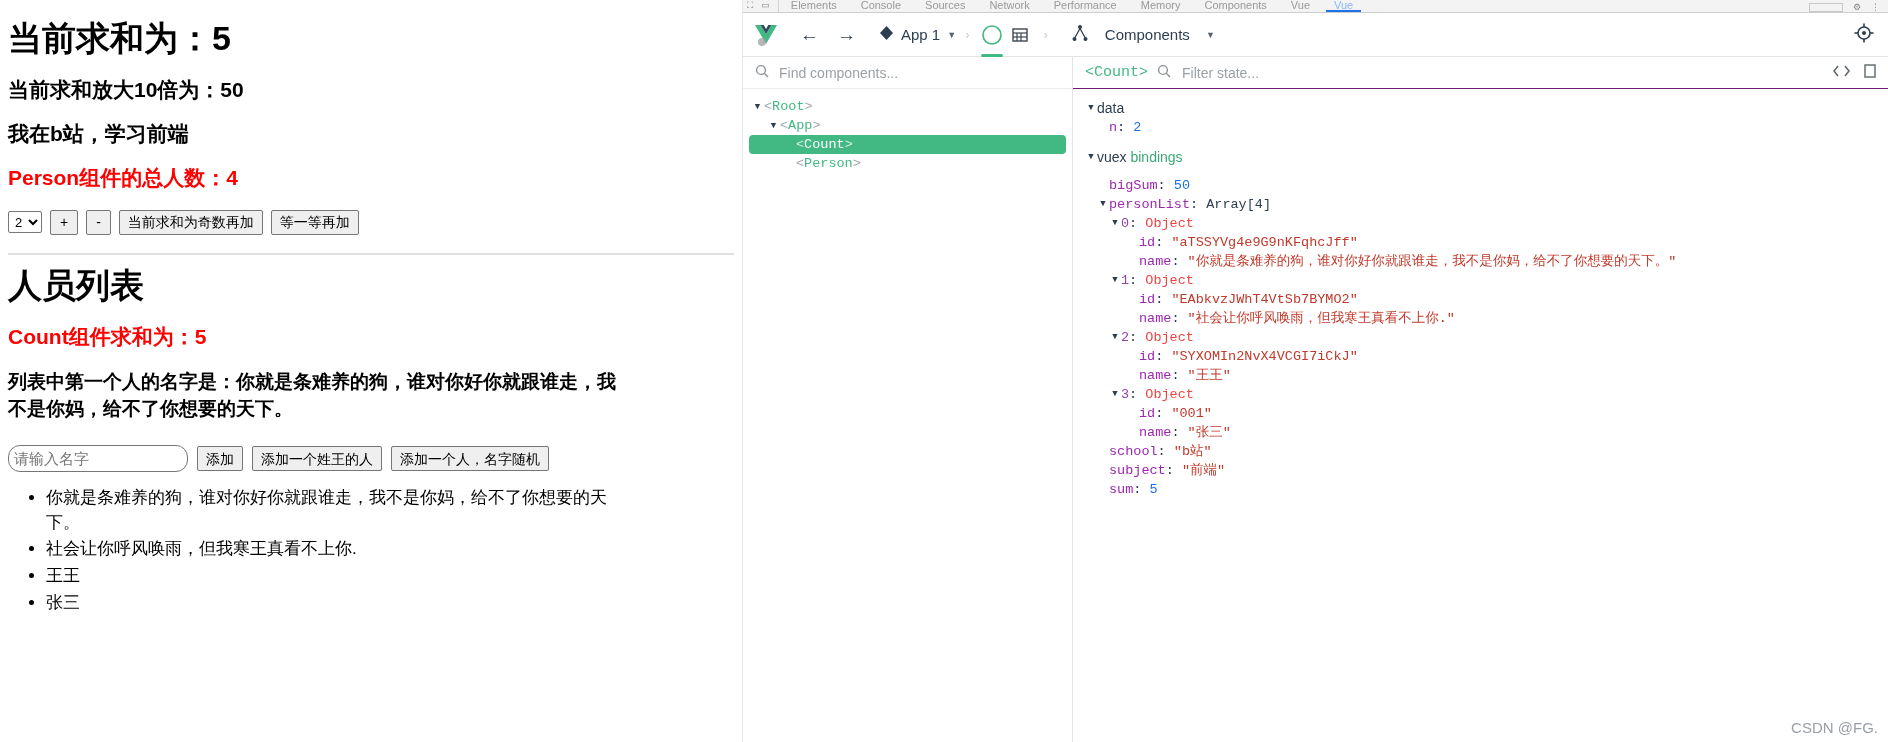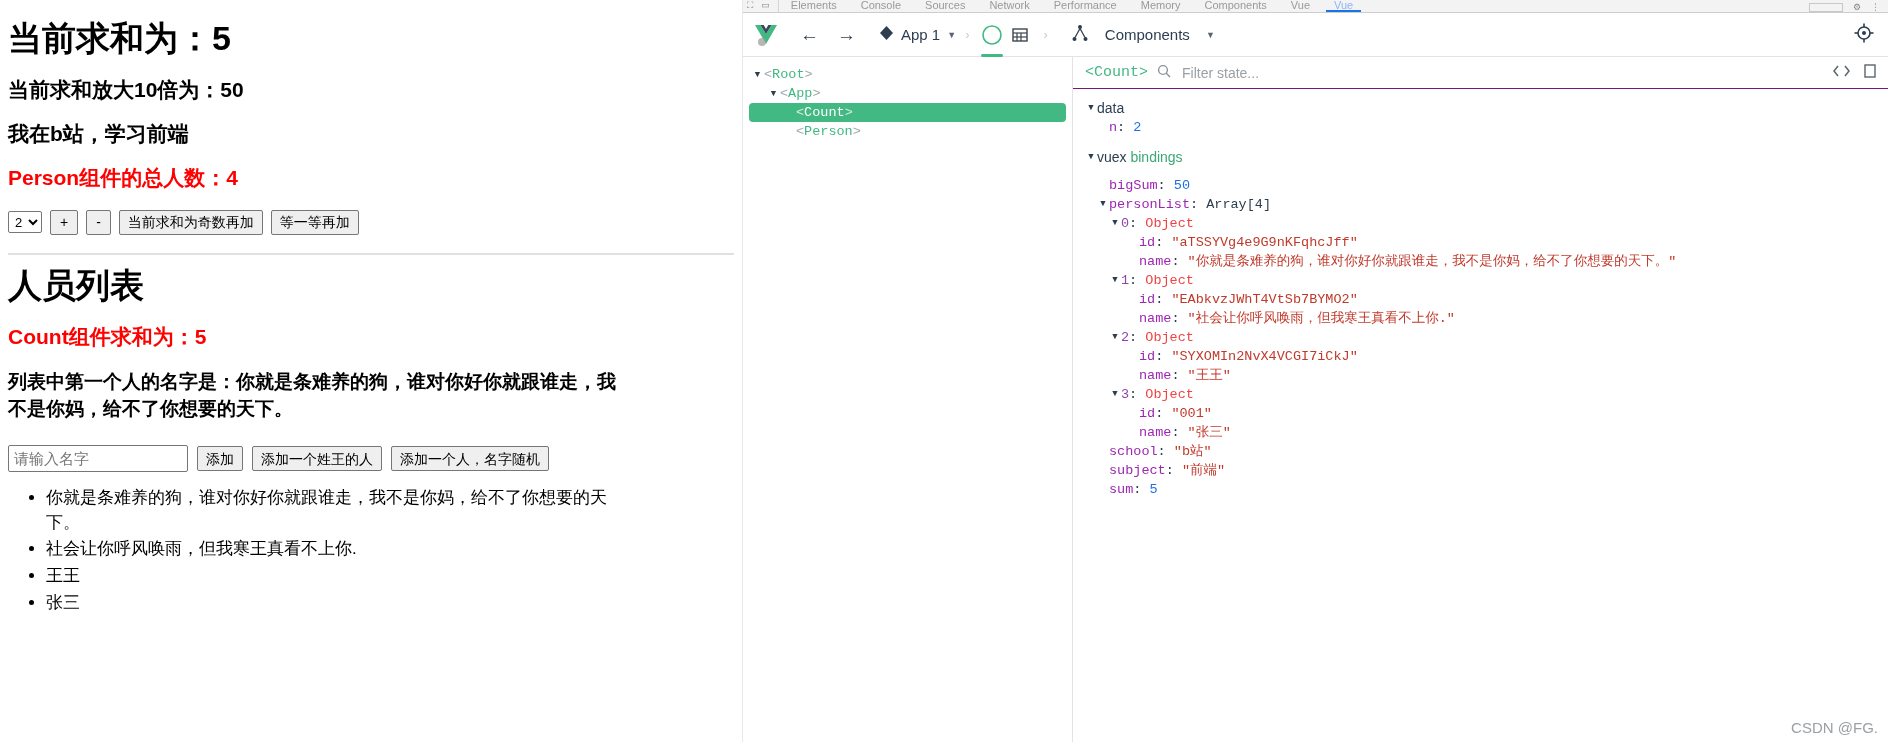--- a/index.html
+++ b/index.html
@@ -68,21 +68,21 @@
     height: 25px;
     color: #000;
     cursor: pointer;
     line-height: 1;
   }
   button.btn.small { padding: 2px 9px; font-size: 14px; }
   input.text-input {
     font-family: "Liberation Sans", sans-serif;
     font-size: 15px;
     border: 1px solid #767676;
-    border-radius: 2px;
+    border-radius: 12px;
     padding: 3px 5px;
     height: 27px;
     width: 180px;
     background: #fff;
     color: #000;
   }
   input.text-input::placeholder { color: #757575; }
   .form-row {
     display: flex;
     align-items: center;
@@ -444,20 +444,29 @@
           <line x1="10" y1="16" x2="10" y2="19.5" stroke="#2c3e50" stroke-width="1.6"></line>
           <line x1="0.5" y1="10" x2="4" y2="10" stroke="#2c3e50" stroke-width="1.6"></line>
           <line x1="16" y1="10" x2="19.5" y2="10" stroke="#2c3e50" stroke-width="1.6"></line>
         </svg>
       </span>
     </div>
 
     <div class="dt-body">
 
       <div class="col-tree">
+        <div class="search-bar">
+          <span class="magn">
+            <svg width="14" height="14" viewBox="0 0 14 14">
+              <circle cx="6" cy="6" r="4.4" fill="none" stroke="#8d9499" stroke-width="1.4"></circle>
+              <line x1="9.3" y1="9.3" x2="13" y2="13" stroke="#8d9499" stroke-width="1.4"></line>
+            </svg>
+          </span>
+          <input type="text" placeholder="Find components..." style="">
+        </div>
 
         <div class="tree">
           <div class="tnode" style="padding-left:8px;">
             <span class="arrow">▼</span>
             <span class="lt">&lt;</span>
               <span class="nm">Root</span>
               <span class="gt">&gt;</span>
           </div>
           <div class="tnode" style="padding-left:24px;">
             <span class="arrow">▼</span>

